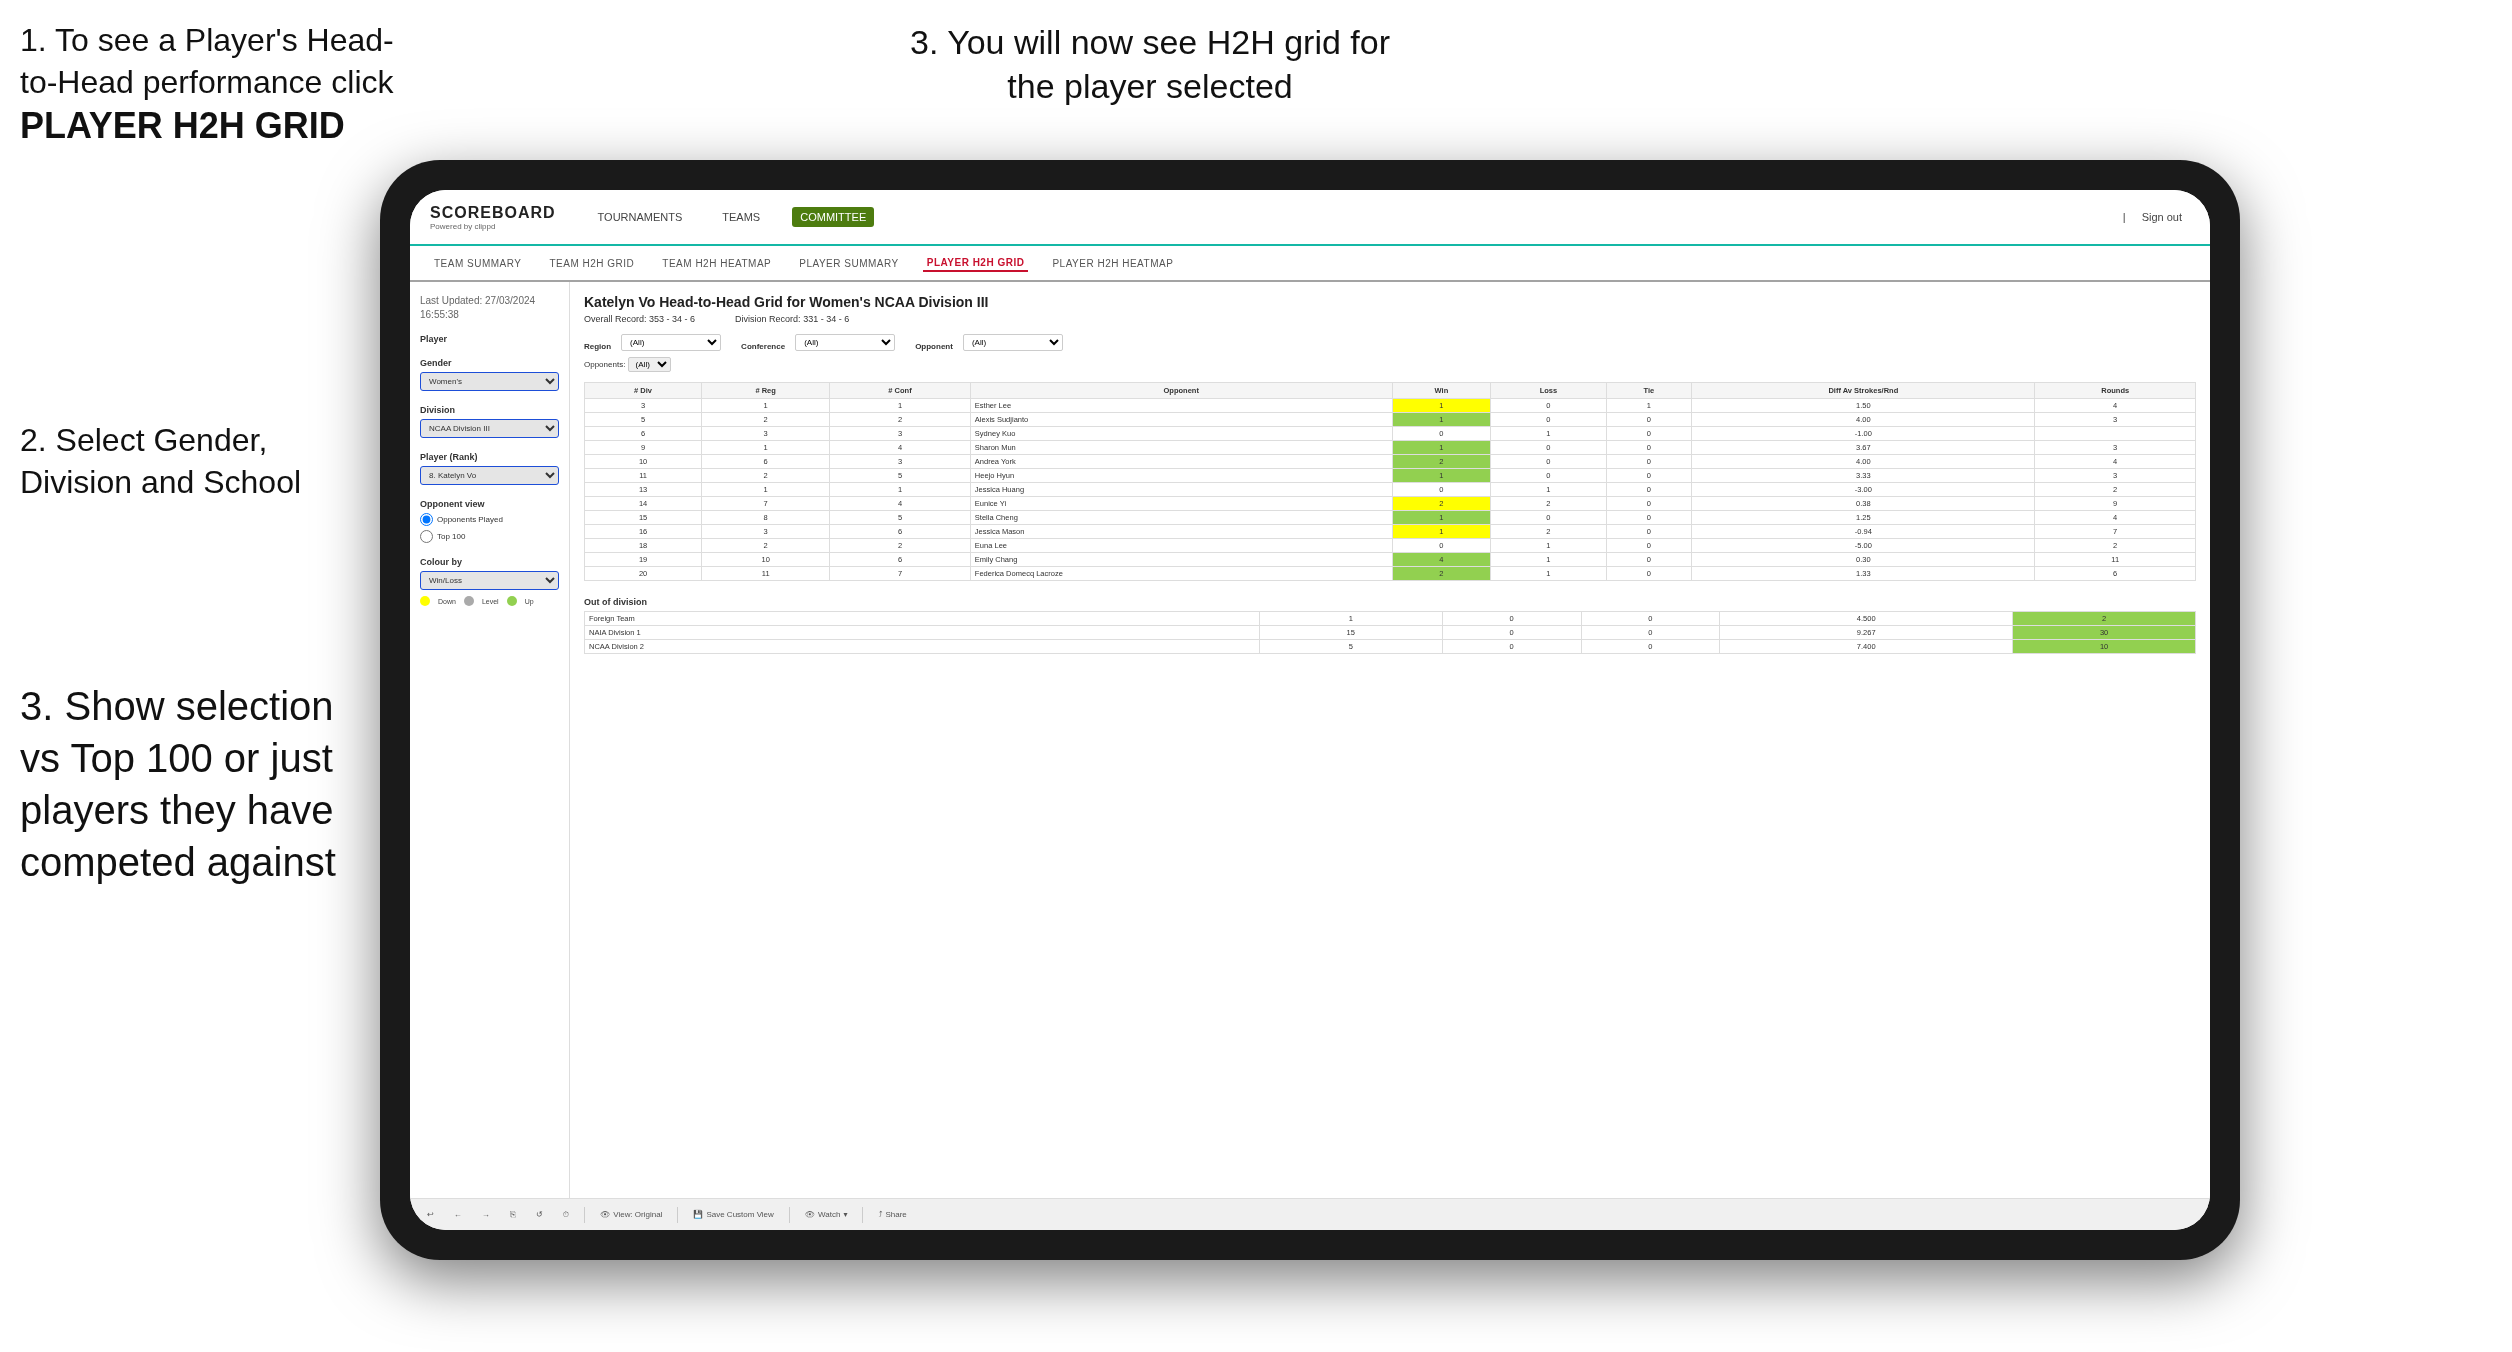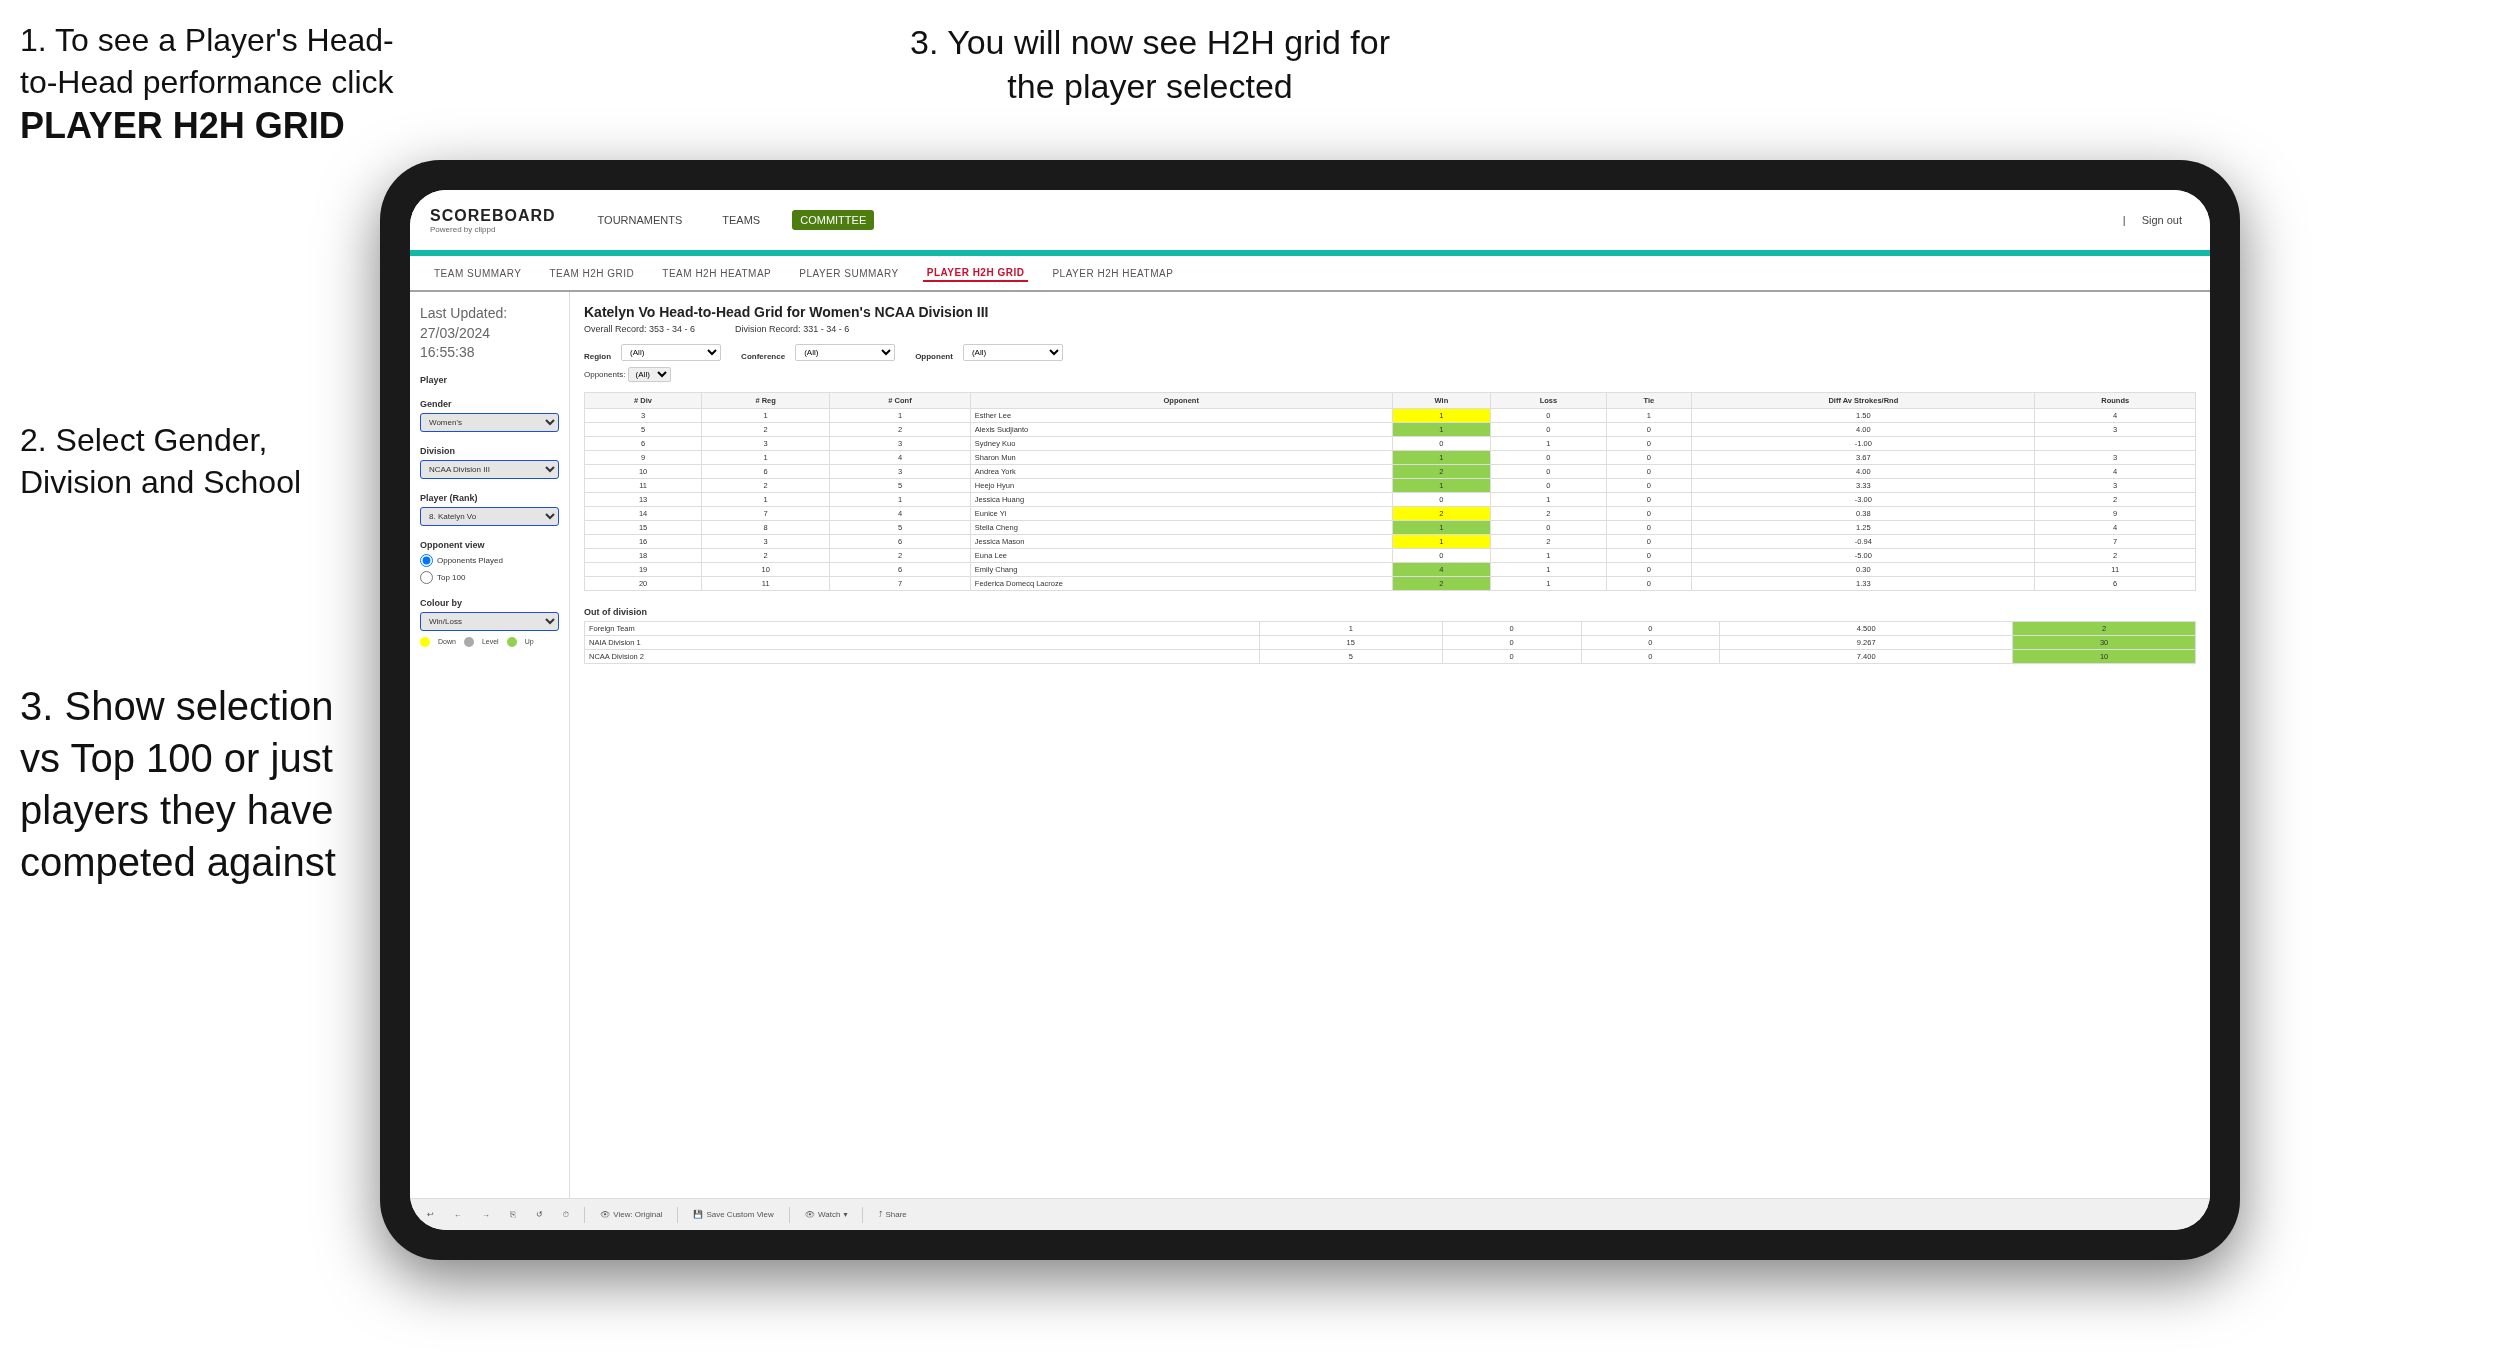--- a/index.html
+++ b/index.html
@@ -84,26 +84,26 @@
       width: 100%;
       height: 100%;
       background: #fff;
       display: flex;
       flex-direction: column;
     }
 
     
     .top-nav {
       background: #fff;
-      border-bottom: 6px solid #14b8a6;
+      border-bottom: 2px solid #14b8a6;
       padding: 8px 20px;
       display: flex;
       align-items: center;
       gap: 24px;
-      height: 66px;
+      height: 56px;
     }
 
     .logo-area {
       display: flex;
       flex-direction: column;
       margin-right: 10px;
     }
 
     .logo-text {
       font-size: 16px;
@@ -177,21 +177,21 @@
     .left-panel {
       width: 160px;
       background: #fff;
       border-right: 1px solid #ddd;
       padding: 12px 10px;
       font-size: 9px;
       flex-shrink: 0;
     }
 
     .last-updated {
-      font-size: 14px;
+      font-size: 10px;
       color: #666;
       margin-bottom: 12px;
       line-height: 1.4;
     }
 
     .panel-section {
       margin-bottom: 14px;
     }
 
     .panel-label {

